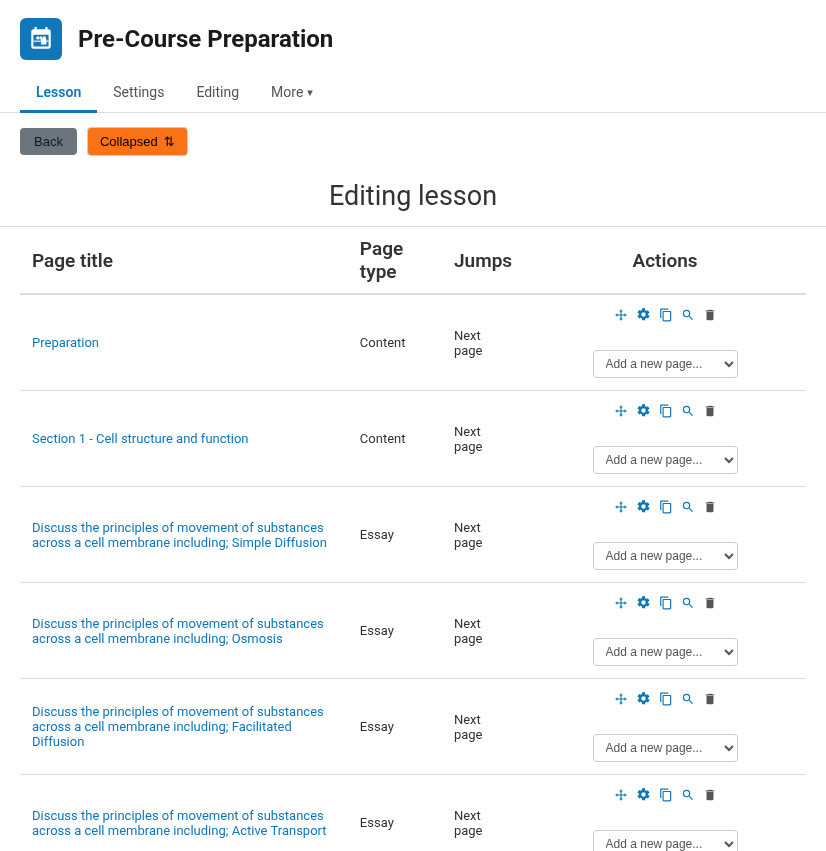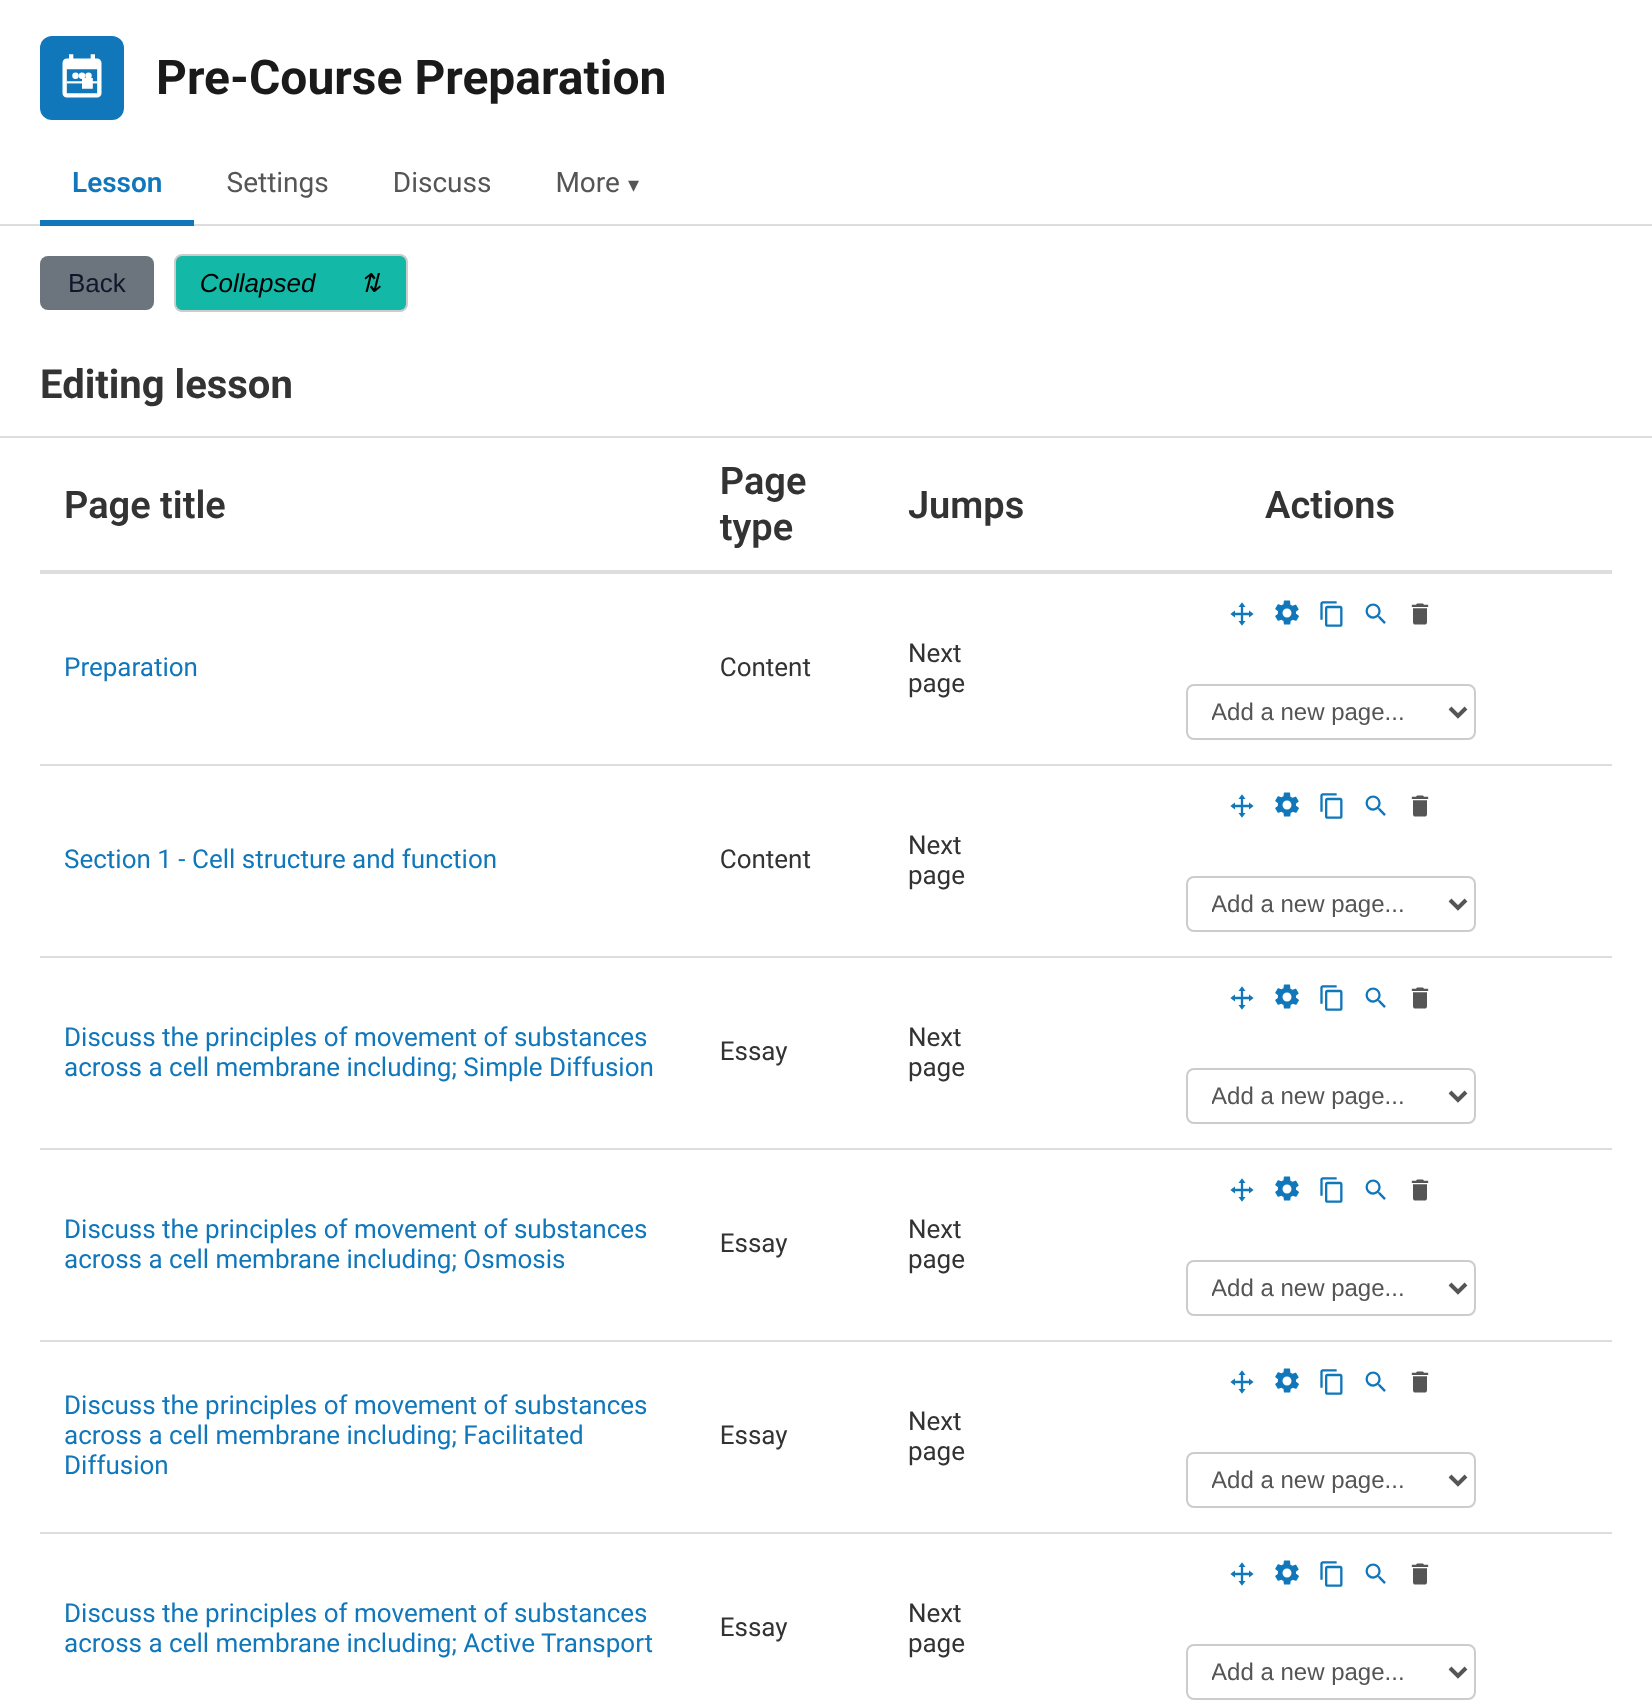--- a/index.html
+++ b/index.html
@@ -10,23 +10,23 @@
     .header-icon svg { width: 26px; height: 26px; fill: #fff; }
     .header-title { font-size: 24px; font-weight: 700; color: #1a1a1a; }
 
     .nav-tabs { display: flex; border-bottom: 1px solid #ddd; padding: 0 20px; }
     .nav-tab { padding: 10px 16px; cursor: pointer; font-size: 14px; color: #555; text-decoration: none; border-bottom: 3px solid transparent; margin-bottom: -1px; }
     .nav-tab.active { color: #1177bb; border-bottom: 3px solid #1177bb; font-weight: 600; }
     .nav-tab-more { display: flex; align-items: center; gap: 4px; justify-content: center; }
 
     .toolbar { display: flex; align-items: center; gap: 10px; padding: 14px 20px; }
     .btn-back { background: #6c757d; color: #0f172a; border: none; padding: 6px 14px; border-radius: 4px; cursor: pointer; font-size: 13px; }
-    .btn-collapsed { background: #14b8a6; border: 1px solid #ccc; border-radius: 4px; padding: 6px 12px; cursor: pointer; font-size: 13px; display: flex; align-items: center; gap: 22px; font-style: italic; }
-
-    .section-title { font-size: 20px; font-weight: 700; padding: 10px 20px 14px; border-bottom: 1px solid #ddd; }
+    .btn-collapsed { background: #f97316; border: 1px solid #ccc; border-radius: 4px; padding: 6px 12px; cursor: pointer; font-size: 13px; display: flex; align-items: center; gap: 6px; }
+
+    .section-title { font-size: 27px; font-weight: 400; padding: 10px 20px 14px; border-bottom: 1px solid #ddd; text-align: center; }
 
     .lesson-table { width: 100%; border-collapse: collapse; }
     .lesson-table thead tr { background: #fff; }
     .lesson-table th { padding: 10px 12px; text-align: left; font-weight: 600; font-size: 19px; color: #333; border-bottom: 2px solid #ddd; }
     .lesson-table th.col-pagetitle { width: 42%; }
     .lesson-table th.col-pagetype { width: 12%; }
     .lesson-table th.col-jumps { width: 10%; }
     .lesson-table th.col-actions { width: 36%; text-align: center; }
 
     .lesson-table tbody tr { border-bottom: 1px solid #ddd; }
@@ -61,21 +61,21 @@
         <circle cx="15" cy="11" r="1.5"></circle>
         <line x1="5" y1="14" x2="19" y2="14" stroke="#fff" stroke-width="1"></line>
       </svg>
     </div>
     <h1 class="header-title">Pre-Course Preparation</h1>
   </div>
 
   <div class="nav-tabs">
     <a class="nav-tab active">Lesson</a>
     <a class="nav-tab">Settings</a>
-    <a class="nav-tab">Discuss</a>
+    <a class="nav-tab">Editing</a>
     <a class="nav-tab nav-tab-more">
       <span>More</span>
       <span class="chevron">▾</span>
     </a>
   </div>
 
   <div class="toolbar">
     <button class="btn-back">Back</button>
     <button class="btn-collapsed">
       <span>Collapsed</span>

